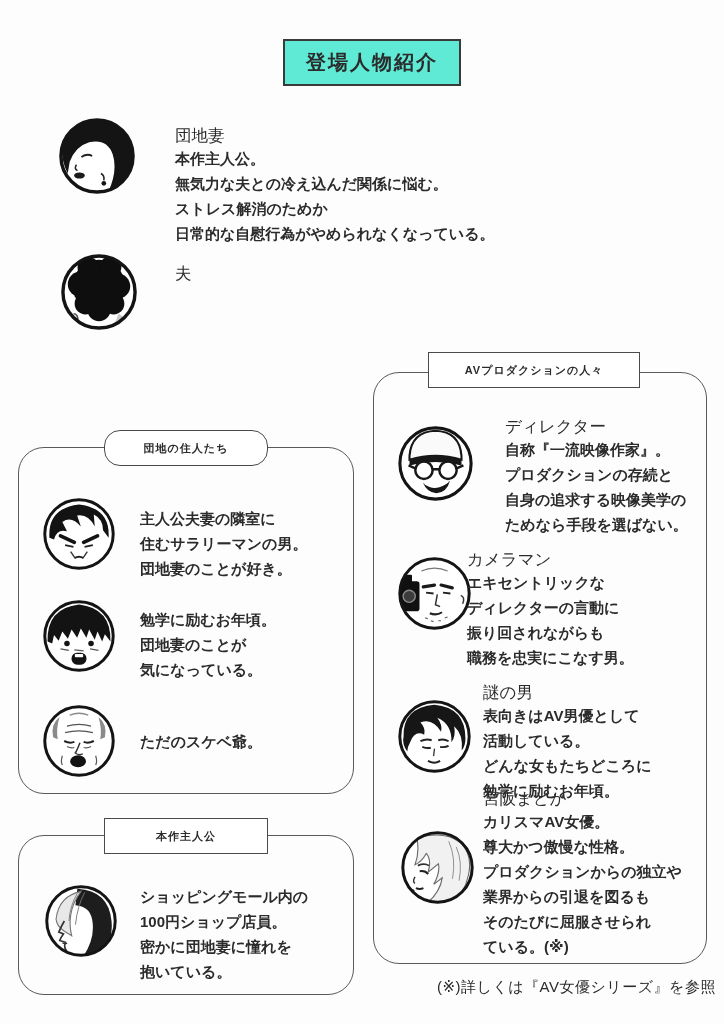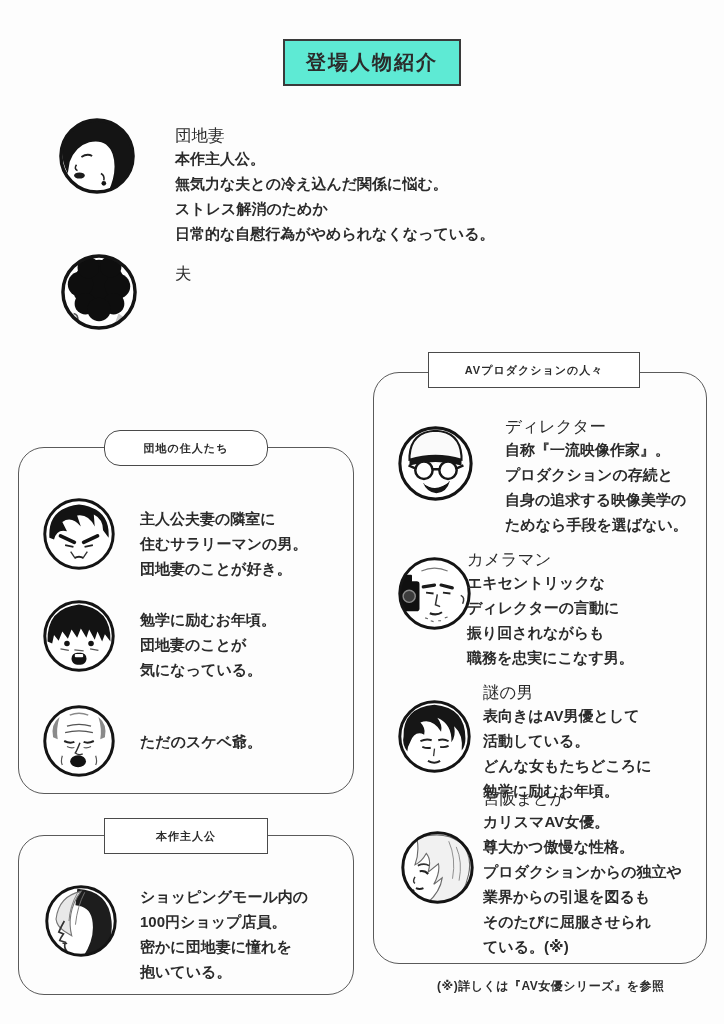--- a/index.html
+++ b/index.html
@@ -23,21 +23,21 @@
   .group-box{
     position:absolute;border:1.6px solid #5a5a5a;border-radius:26px;background:transparent;
   }
   .group-label{
     position:absolute;border:1.6px solid #4a4a4a;background:#fff;
     display:flex;align-items:center;justify-content:center;
     font-size:11px;font-weight:800;letter-spacing:1px;z-index:3;
   }
   .footnote{
     position:absolute;left:437px;top:978px;
-    font-size:12px;font-weight:700;letter-spacing:0.5px;
+    font-size:15px;font-weight:400;letter-spacing:0.5px;
   }
 </style>
 </head>
 <body>
 
 <div class="title-box">登場人物紹介</div>
 
 <div class="avatar" style="left:58px;top:117px;width:78px;height:78px;">
   <svg viewBox="0 0 80 80">
       <defs>

